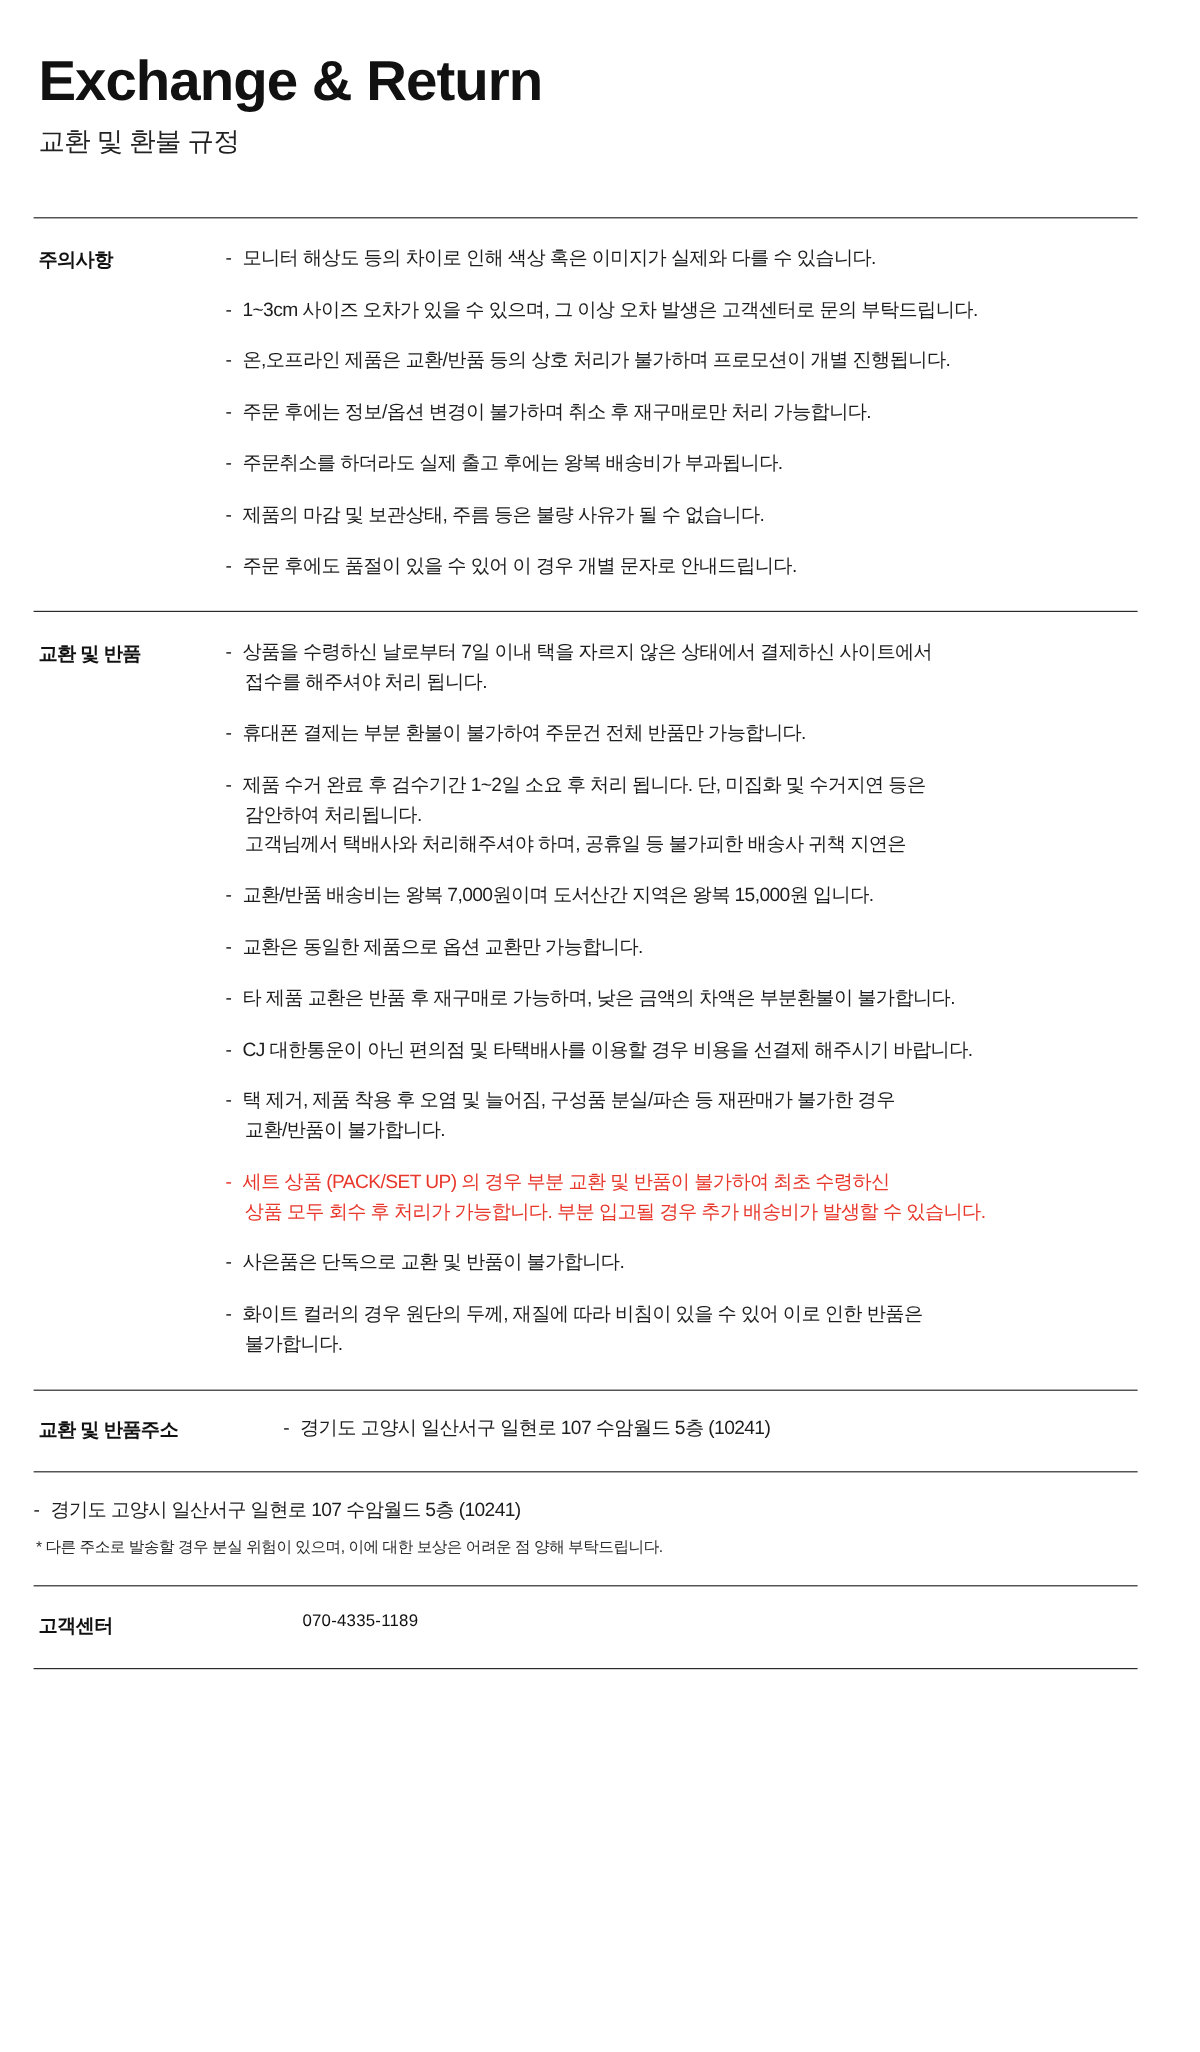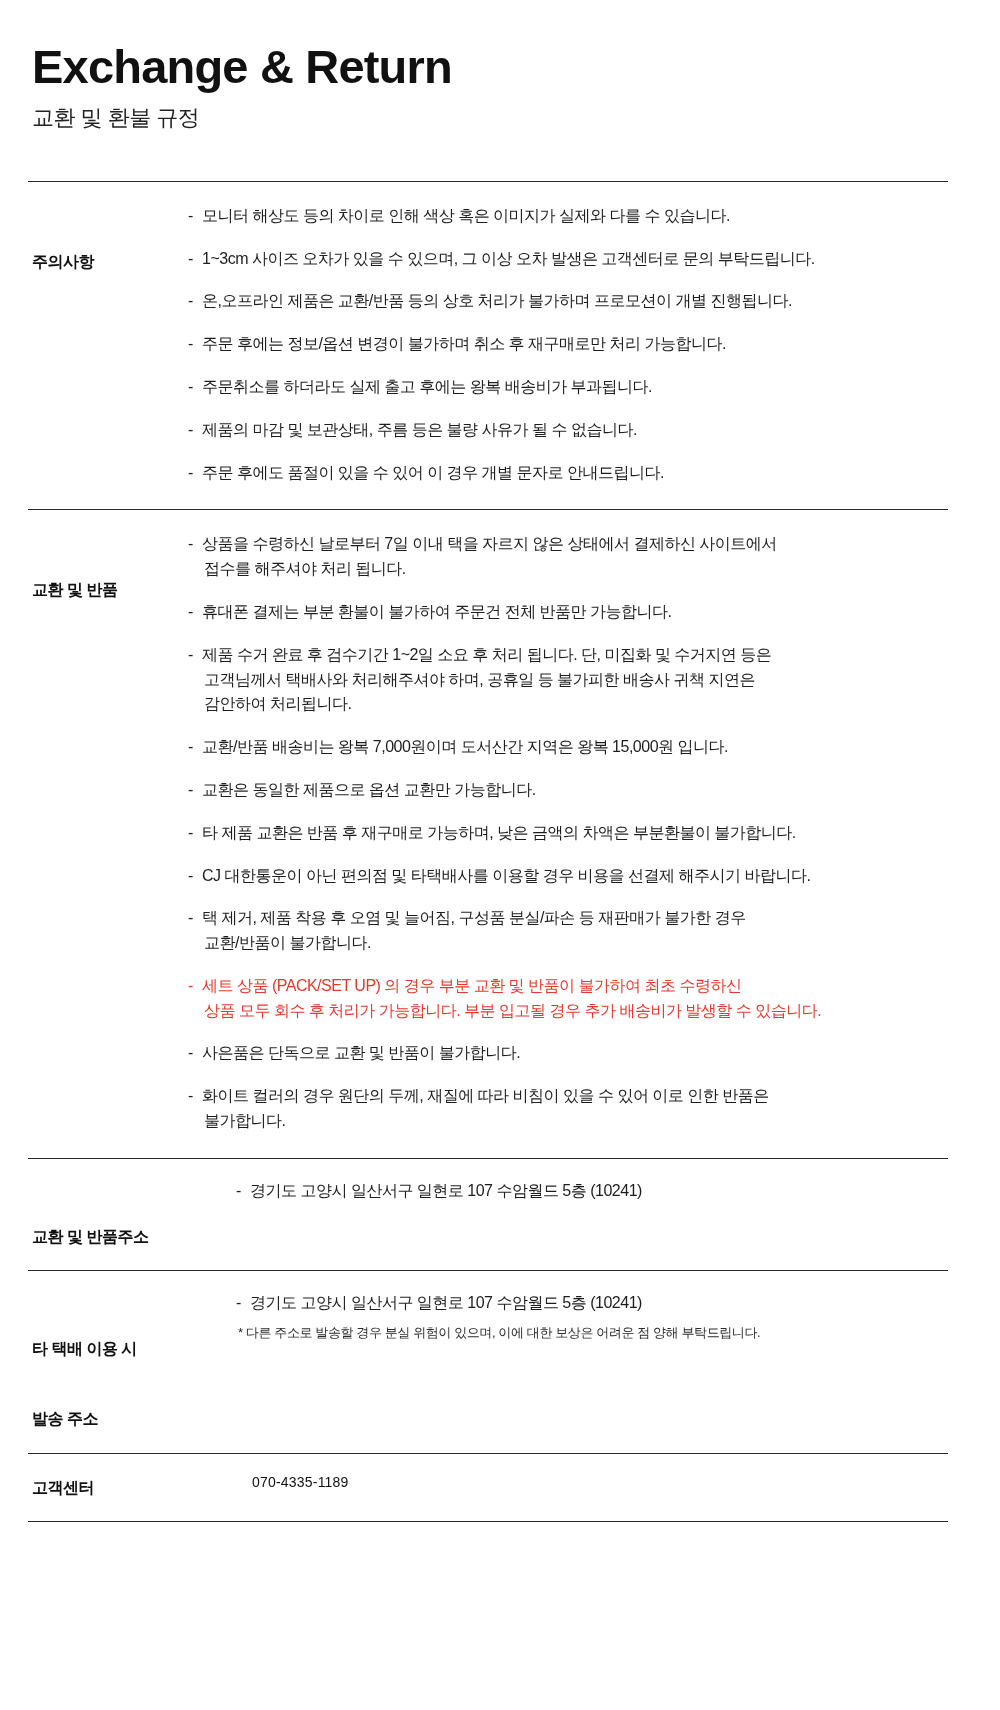--- a/index.html
+++ b/index.html
@@ -58,21 +58,21 @@
     width: 160px;
     flex: 0 0 160px;
     font-size: 16px;
     font-weight: bold;
     letter-spacing: -0.5px;
     color: #111111;
     line-height: 1.6;
     padding-left: 4px;
     padding-top: 1px;
   }
-  .rule-label .lbl-line { display: block; margin-top: 44px; }
+  .rule-label .lbl-line { display: block; }
   .rule-body {
     flex: 1 1 auto;
     padding-right: 6px;
   }
   .rule-item {
     display: flex;
     font-size: 16px;
     line-height: 1.55;
     letter-spacing: -0.5px;
     color: #1d1d1d;
@@ -164,21 +164,21 @@
           <div class="rule-item">
             <span class="dash">-</span>
             <span class="txt"><span>상품을 수령하신 날로부터 7일 이내 택을 자르지 않은 상태에서 결제하신 사이트에서</span><span class="l2">접수를 해주셔야 처리 됩니다.</span></span>
           </div>
           <div class="rule-item">
             <span class="dash">-</span>
             <span class="txt"><span>휴대폰 결제는 부분 환불이 불가하여 주문건 전체 반품만 가능합니다.</span></span>
           </div>
           <div class="rule-item">
             <span class="dash">-</span>
-            <span class="txt"><span>제품 수거 완료 후 검수기간 1~2일 소요 후 처리 됩니다. 단, 미집화 및 수거지연 등은</span><span class="l2">고객님께서 택배사와 처리해주셔야 하며, 공휴일 등 불가피한 배송사 귀책 지연은</span><span class="l2">감안하여 처리됩니다.</span></span>
+            <span class="txt"><span>제품 수거 완료 후 검수기간 1~2일 소요 후 처리 됩니다. 단, 미집화 및 수거지연 등은</span><span class="l2">감안하여 처리됩니다.</span><span class="l2">고객님께서 택배사와 처리해주셔야 하며, 공휴일 등 불가피한 배송사 귀책 지연은</span></span>
           </div>
           <div class="rule-item">
             <span class="dash">-</span>
             <span class="txt"><span>교환/반품 배송비는 왕복 7,000원이며 도서산간 지역은 왕복 15,000원 입니다.</span></span>
           </div>
           <div class="rule-item">
             <span class="dash">-</span>
             <span class="txt"><span>교환은 동일한 제품으로 옵션 교환만 가능합니다.</span></span>
           </div>
           <div class="rule-item">
@@ -212,24 +212,20 @@
           <span class="lbl-line">교환 및 반품주소</span>
         </div>
         <div class="rule-body">
           <div class="rule-item">
             <span class="dash">-</span>
             <span class="txt"><span>경기도 고양시 일산서구 일현로 107 수암월드 5층 (10241)</span></span>
           </div>
         </div>
       </div>
       <div class="rule-row compact">
-        <div class="rule-label">
-          <span class="lbl-line">타 택배 이용 시</span>
-          <span class="lbl-line">발송 주소</span>
-        </div>
         <div class="rule-body">
           <div class="rule-item">
             <span class="dash">-</span>
             <span class="txt"><span>경기도 고양시 일산서구 일현로 107 수암월드 5층 (10241)</span></span>
           </div>
           <div class="addr-note">* 다른 주소로 발송할 경우 분실 위험이 있으며, 이에 대한 보상은 어려운 점 양해 부탁드립니다.</div>
         </div>
       </div>
       <div class="rule-row compact">
         <div class="rule-label">고객센터</div>

